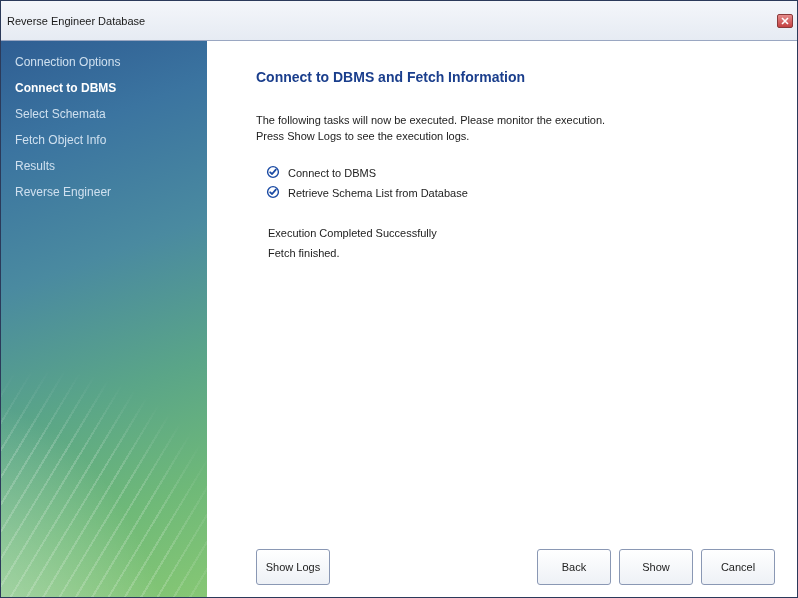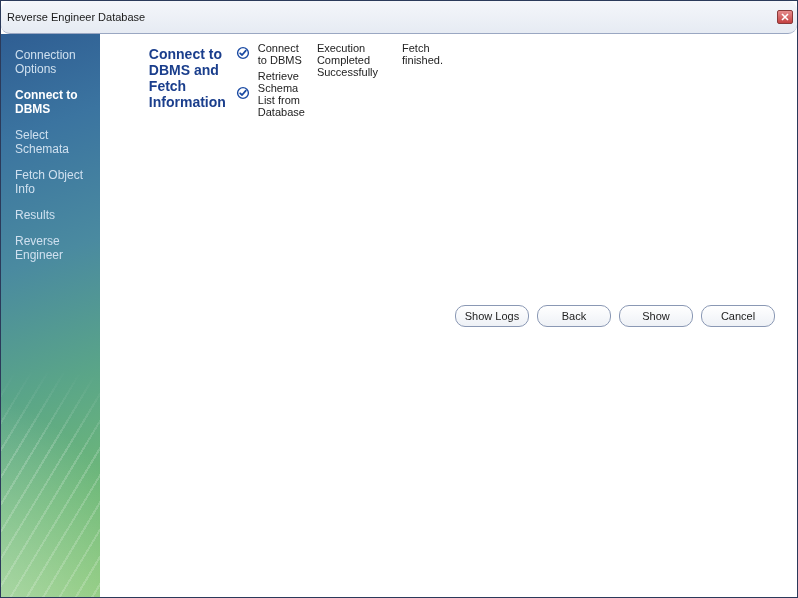--- a/index.html
+++ b/index.html
@@ -11,28 +11,27 @@
   }
   .window {
     width: 798px;
     height: 598px;
     border: 1px solid #2b3a5a;
     display: flex;
     flex-direction: column;
     position: relative;
   }
   .titlebar {
-    height: 33px;
+    height: 40px;
     background: linear-gradient(to bottom, #f4f6fa 0%, #e6ebf3 100%);
     border-bottom: 1px solid #9aa7c2;
     display: flex;
     align-items: center;
     padding: 0 4px 0 6px;
     color: #1a1a1a;
-    border-radius: 9px;
   }
   .titlebar .title { flex: 1; }
   .close-btn {
     width: 16px; height: 14px;
     border: 1px solid #8a3a3a;
     background: linear-gradient(to bottom, #e58b8b, #c44141);
     border-radius: 2px;
     display: flex; align-items: center; justify-content: center;
     color: #fff; font-size: 9px; line-height: 1;
     cursor: pointer;
@@ -73,23 +72,23 @@
     color: #cfe0ef;
     cursor: default;
   }
   .step.active {
     color: #ffffff;
     font-weight: bold;
   }
   .main {
     flex: 1;
     background: #ffffff;
-    padding: 4px 22px 12px 22px;
+    padding: 20px 22px 12px 22px;
     display: flex;
-    flex-direction: row;
+    flex-direction: column;
     color: #222;
   }
   .heading {
     color: #1a3e8c;
     font-size: 14px;
     font-weight: bold;
     margin: 8px 0 28px 0;
   }
   .intro { line-height: 1.45; margin-bottom: 16px; }
   .tasks { margin: 0 0 18px 10px; }
@@ -103,25 +102,25 @@
   .button-row {
     display: flex;
     align-items: center;
     padding-top: 8px;
   }
   .button-row .gap { flex: 1; }
   button.wizard-btn {
     font-family: inherit;
     font-size: 11px;
     min-width: 74px;
-    height: 22px;
+    height: 36px;
     margin-left: 8px;
     background: linear-gradient(to bottom, #ffffff, #eef1f6);
     border: 1px solid #8a98b4;
-    border-radius: 10px;
+    border-radius: 3px;
     cursor: pointer;
     color: #222;
   }
   button.wizard-btn:first-child { margin-left: 0; }
 </style>
 </head>
 <body>
 
 <div class="window">
 
@@ -141,20 +140,24 @@
       <div class="step active">Connect to DBMS</div>
       <div class="step">Select Schemata</div>
       <div class="step">Fetch Object Info</div>
       <div class="step">Results</div>
       <div class="step">Reverse Engineer</div>
     </div>
 
     <div class="main">
       <div class="heading">Connect to DBMS and Fetch Information</div>
 
+      <div class="intro">
+        <div>The following tasks will now be executed. Please monitor the execution.</div>
+        <div>Press Show Logs to see the execution logs.</div>
+      </div>
 
       <div class="tasks">
         <div class="task">
           <span>
             <svg width="14" height="14" viewBox="0 0 14 14">
               <circle cx="7" cy="7" r="5.4" fill="none" stroke="#1a4aa3" stroke-width="1.4"></circle>
               <path d="M4.2 7.3 L6.1 9.0 L9.8 4.6" fill="none" stroke="#1a4aa3" stroke-width="1.8" stroke-linecap="round" stroke-linejoin="round"></path>
             </svg>
           </span>
           <span>Connect to DBMS</span>

